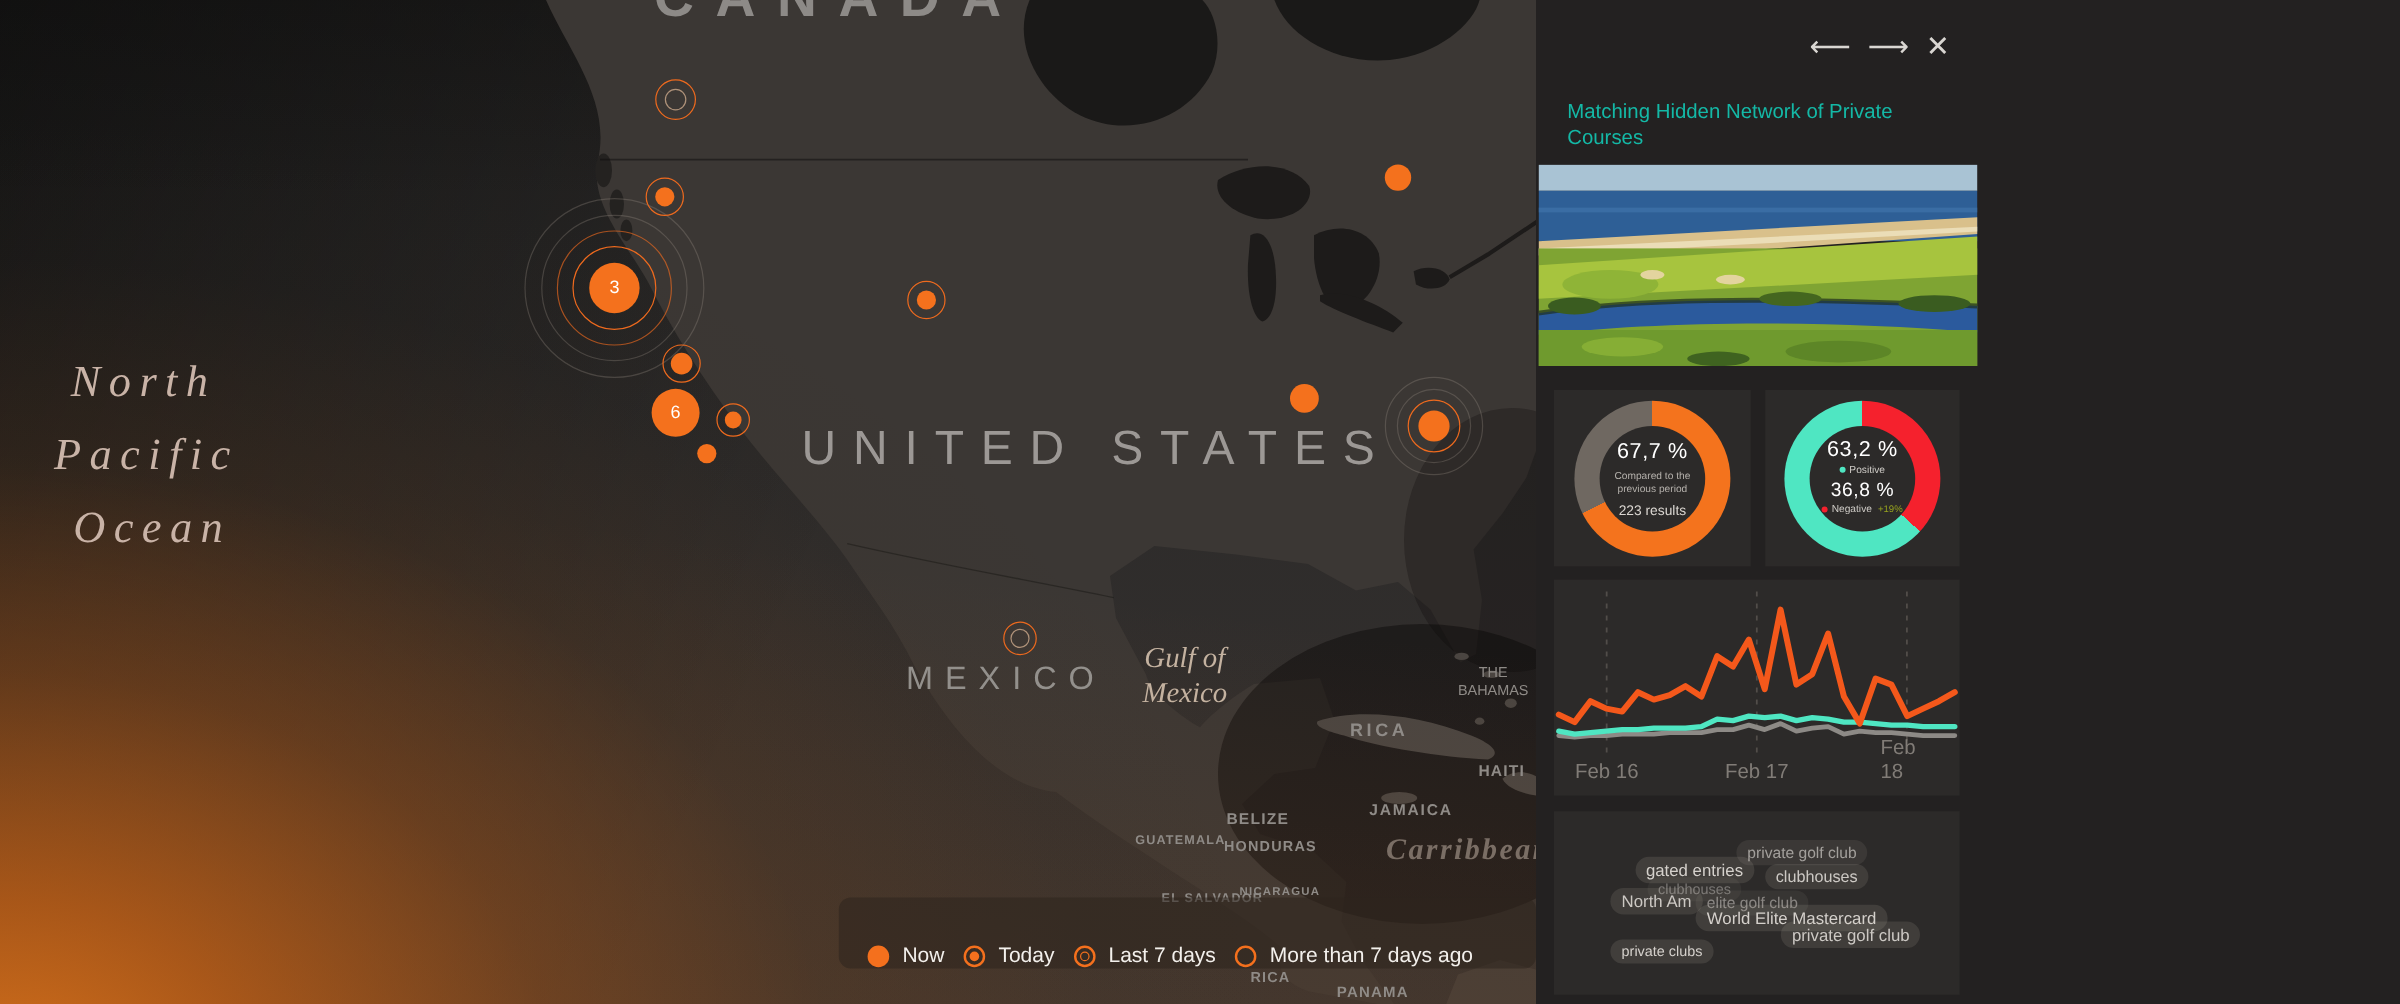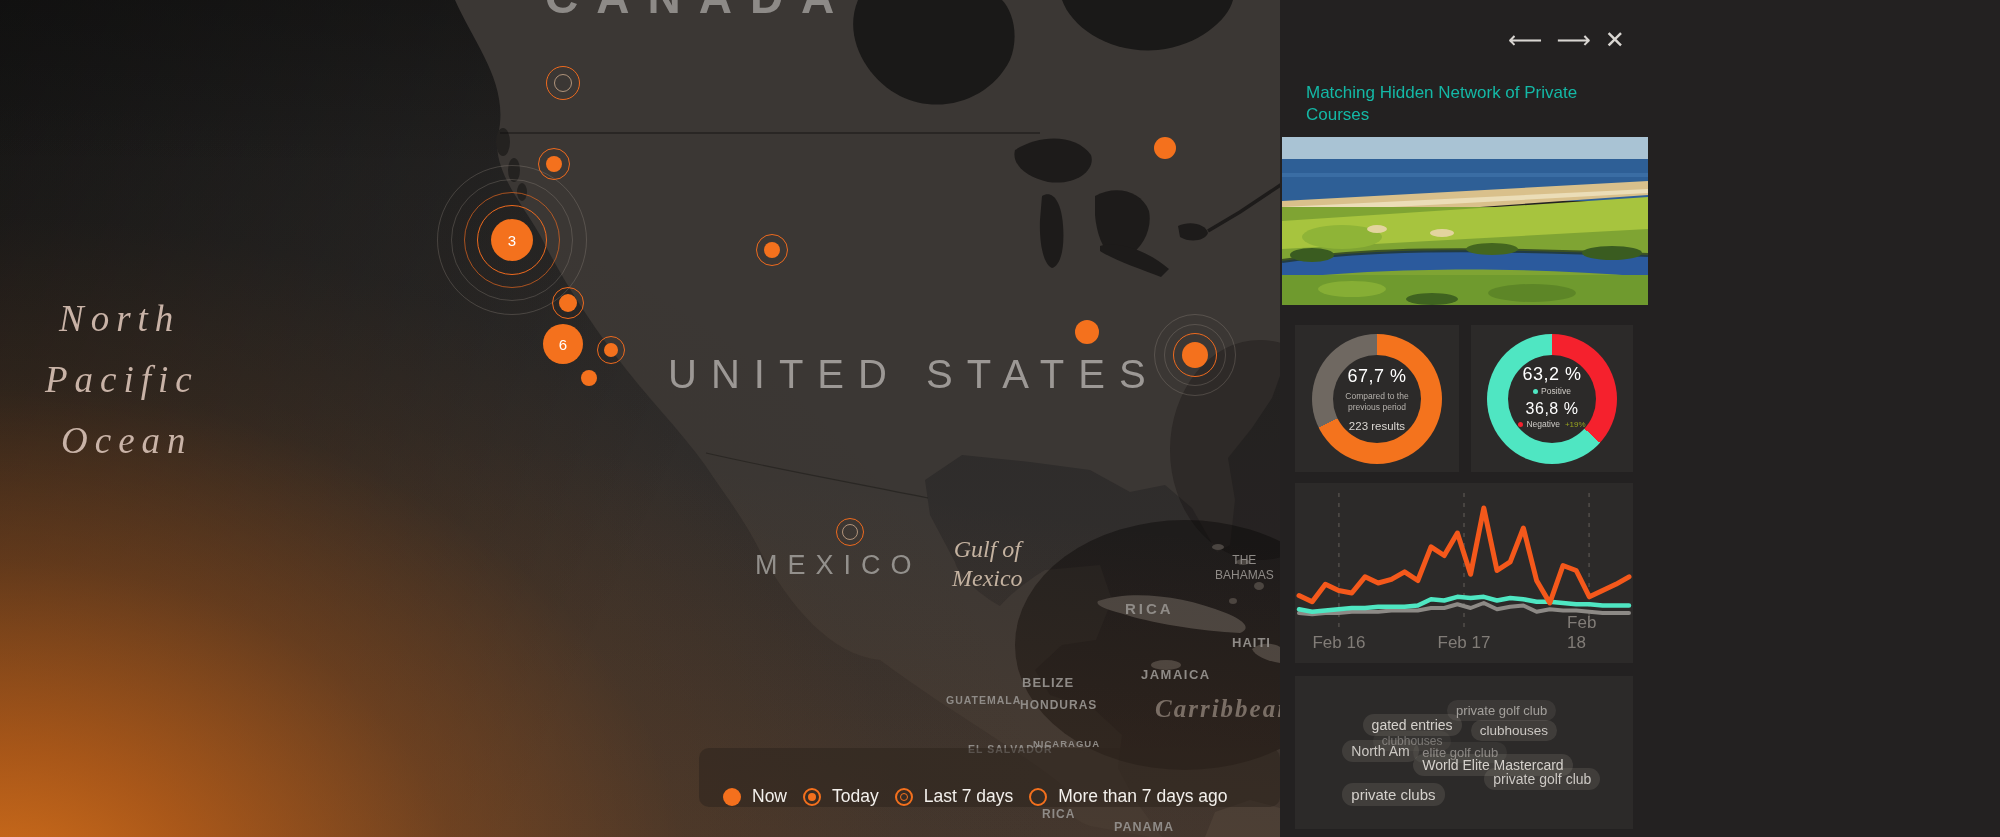--- a/index.html
+++ b/index.html
@@ -352,16 +352,16 @@
 
     <div class="card" id="card-cloud">
         <div class="pill" style="left: 45%; top: 16%; font-size: 13px; opacity: 0.7;">private golf club</div>
         <div class="pill" style="left: 20%; top: 25%; font-size: 14px; opacity: 1;">gated entries</div>
         <div class="pill" style="left: 52%; top: 29%; font-size: 13.5px; opacity: 0.95;">clubhouses</div>
         <div class="pill" style="left: 23%; top: 36%; font-size: 12px; opacity: 0.45;">clubhouses</div>
         <div class="pill" style="left: 14%; top: 42%; font-size: 14px; opacity: 0.95;">North Am</div>
         <div class="pill" style="left: 35%; top: 43%; font-size: 13px; opacity: 0.55;">elite golf club</div>
         <div class="pill" style="left: 35%; top: 51%; font-size: 14px; opacity: 1;">World Elite Mastercard</div>
         <div class="pill" style="left: 56%; top: 60%; font-size: 14px; opacity: 0.95;">private golf club</div>
-        <div class="pill" style="left: 14%; top: 70%; font-size: 15px; opacity: 1;">private clubs</div>
+        <div class="pill" style="left: 14%; top: 70%; font-size: 12px; opacity: 1;">private clubs</div>
       </div>
   </aside>
 </div>
 
 </body></html>

